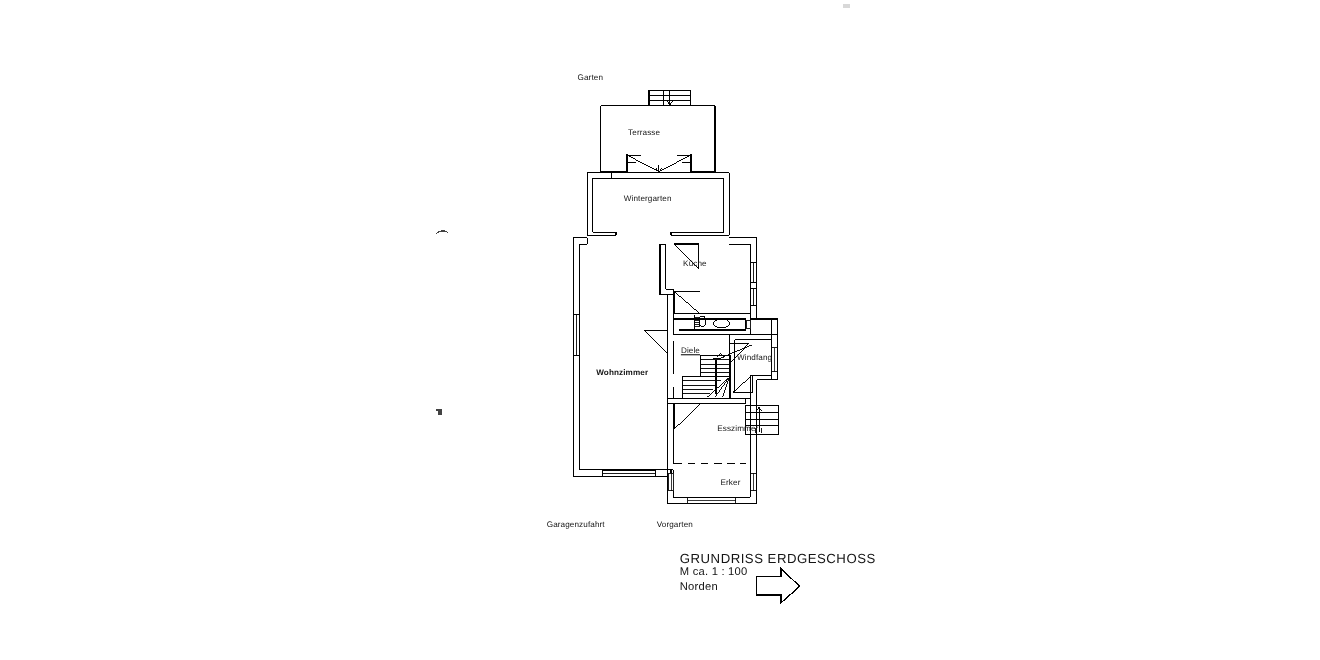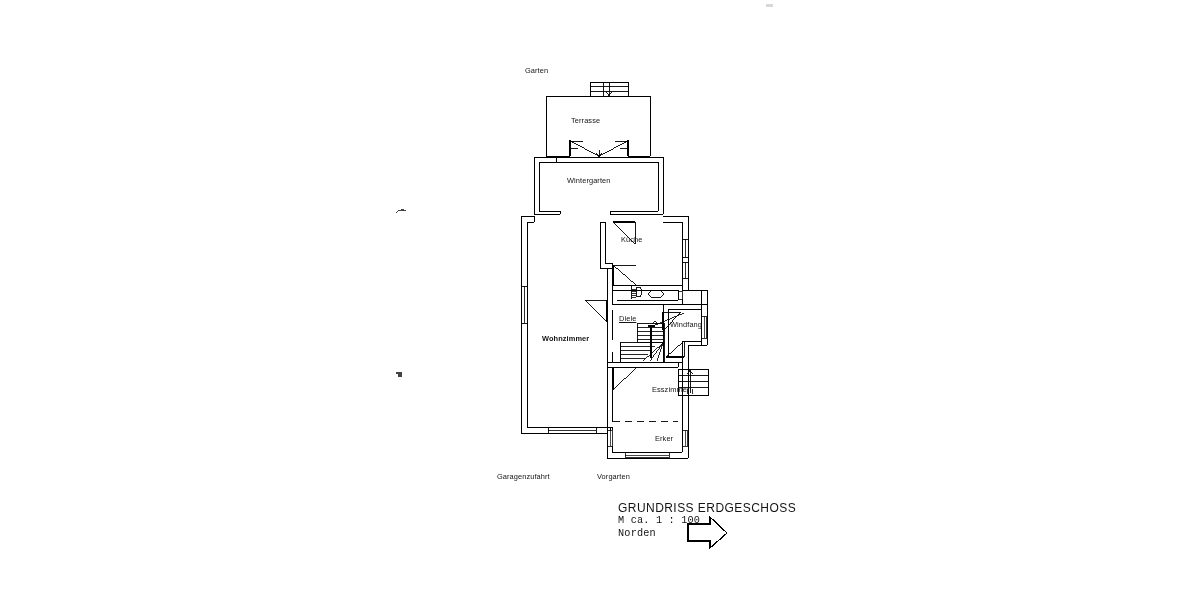--- a/index.html
+++ b/index.html
@@ -45,21 +45,20 @@
     font-size: 7.4px;
     letter-spacing: 0.1px;
   }
   .caption-title {
     font-size: 12px;
     letter-spacing: 0.45px;
   }
   .caption-sub {
     font-size: 10.2px;
     letter-spacing: 0.2px;
-    font-family: Liberation Mono, monospace;
   }
   .clip-box {
     position: absolute;
     overflow: hidden;
   }
 </style>
 </head>
 <body>
 
 <div id="plan-root">

